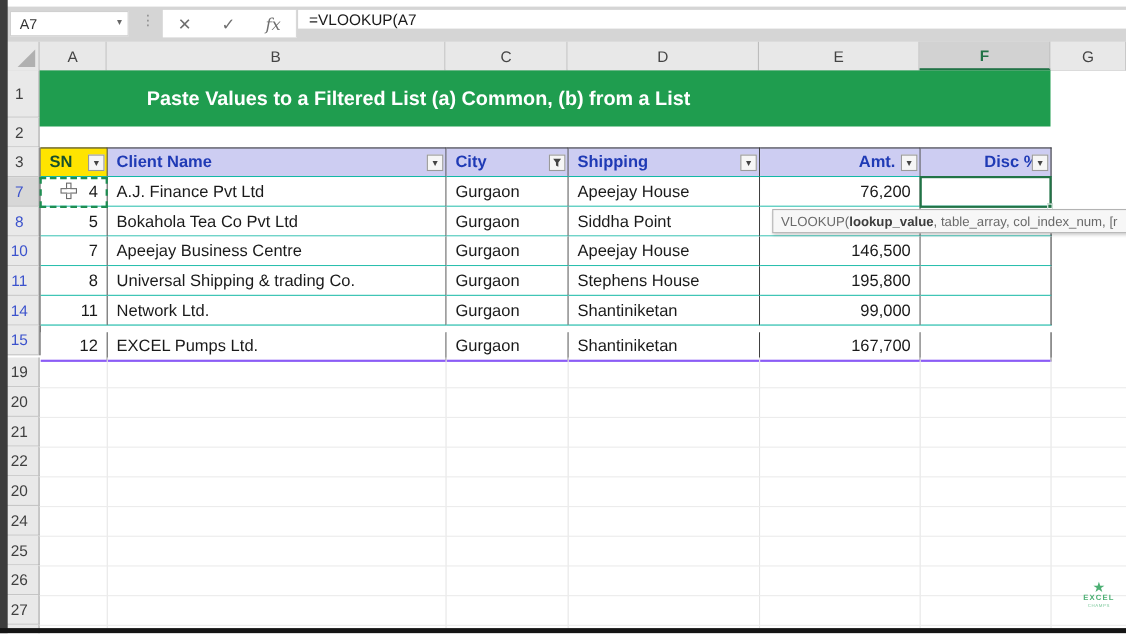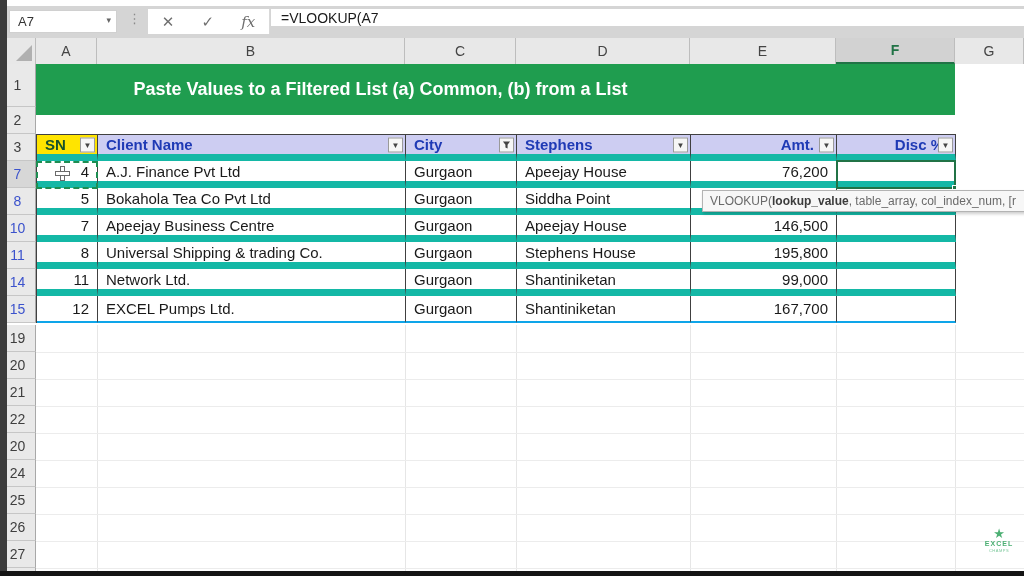--- a/index.html
+++ b/index.html
@@ -40,27 +40,27 @@
   .rowhdr.filtered { color:#3b52cc; }
   .rowhdr.activerow { background:#d7d7d7; color:#3b52cc; }
 
   
   .banner { position:absolute; left:36px; top:64px; width:919px; height:51px; background:#1f9d4f;
             display:flex; align-items:center; }
   .banner-text { width:100%; text-align:center; padding-right:230px; color:#fff; font-size:18px; font-weight:bold; }
 
   
   .trow { position:absolute; left:36px; display:flex; height:27px; border-left:1px solid #404040; }
-  .cell { height:27px; border-right:1px solid #404040; border-bottom:7px solid #14b8a6;
+  .cell { height:27px; border-right:1px solid #404040; border-bottom:1px solid #14b8a6;
           font-size:15px; color:#1a1a1a; display:flex; align-items:center; position:relative; background:#fff; }
   .cell.hdr { background:#cdcdf2; color:#1f3ab5; font-weight:bold; border-top:1px solid #404040; }
   .cell.sn-hdr { background:#ffe400; color:#17502c; }
   .txt-l { padding-left:8px; justify-content:flex-start; }
   .txt-r { padding-right:8px; justify-content:flex-end; }
-  .lastrow .cell { border-bottom:2px solid #0ea5e9; }
+  .lastrow .cell { border-bottom:2px solid #8b5cf6;margin-top:6px; }
 
   .dd { position:absolute; right:2px; top:50%; transform:translateY(-50%); width:15px; height:15px;
         background:#f6f6f6; border:1px solid #9a9a9a; display:flex; align-items:center; justify-content:center;
         font-size:8px; color:#444; z-index:3; }
   .hdr.txt-rr { justify-content:flex-end; padding-right:22px; }
   .hdr.overlapped { padding-right:11px; }
 
   
   .vline { position:absolute; width:1px; background:#e6e6e6; top:325px; height:246px; }
   .hline { position:absolute; left:36px; width:988px; height:1px; background:#ececec; }
@@ -162,21 +162,21 @@
     </div>
     <div class="cell hdr w-c txt-l">
       <span>City</span>
       <span class="dd funnel-icon">
         <svg width="9" height="9" viewBox="0 0 10 10">
             <path d="M1 1 L9 1 L6.2 4.6 L6.2 9 L3.8 7.8 L3.8 4.6 Z" fill="#444"></path>
           </svg>
       </span>
     </div>
     <div class="cell hdr w-d txt-l">
-      <span>Stephens</span>
+      <span>Shipping</span>
       <span class="dd">▼</span>
     </div>
     <div class="cell hdr w-e txt-rr">
       <span>Amt.</span>
       <span class="dd">▼</span>
     </div>
     <div class="cell hdr w-f txt-rr overlapped">
       <span>Disc %</span>
       <span class="dd">▼</span>
     </div>

